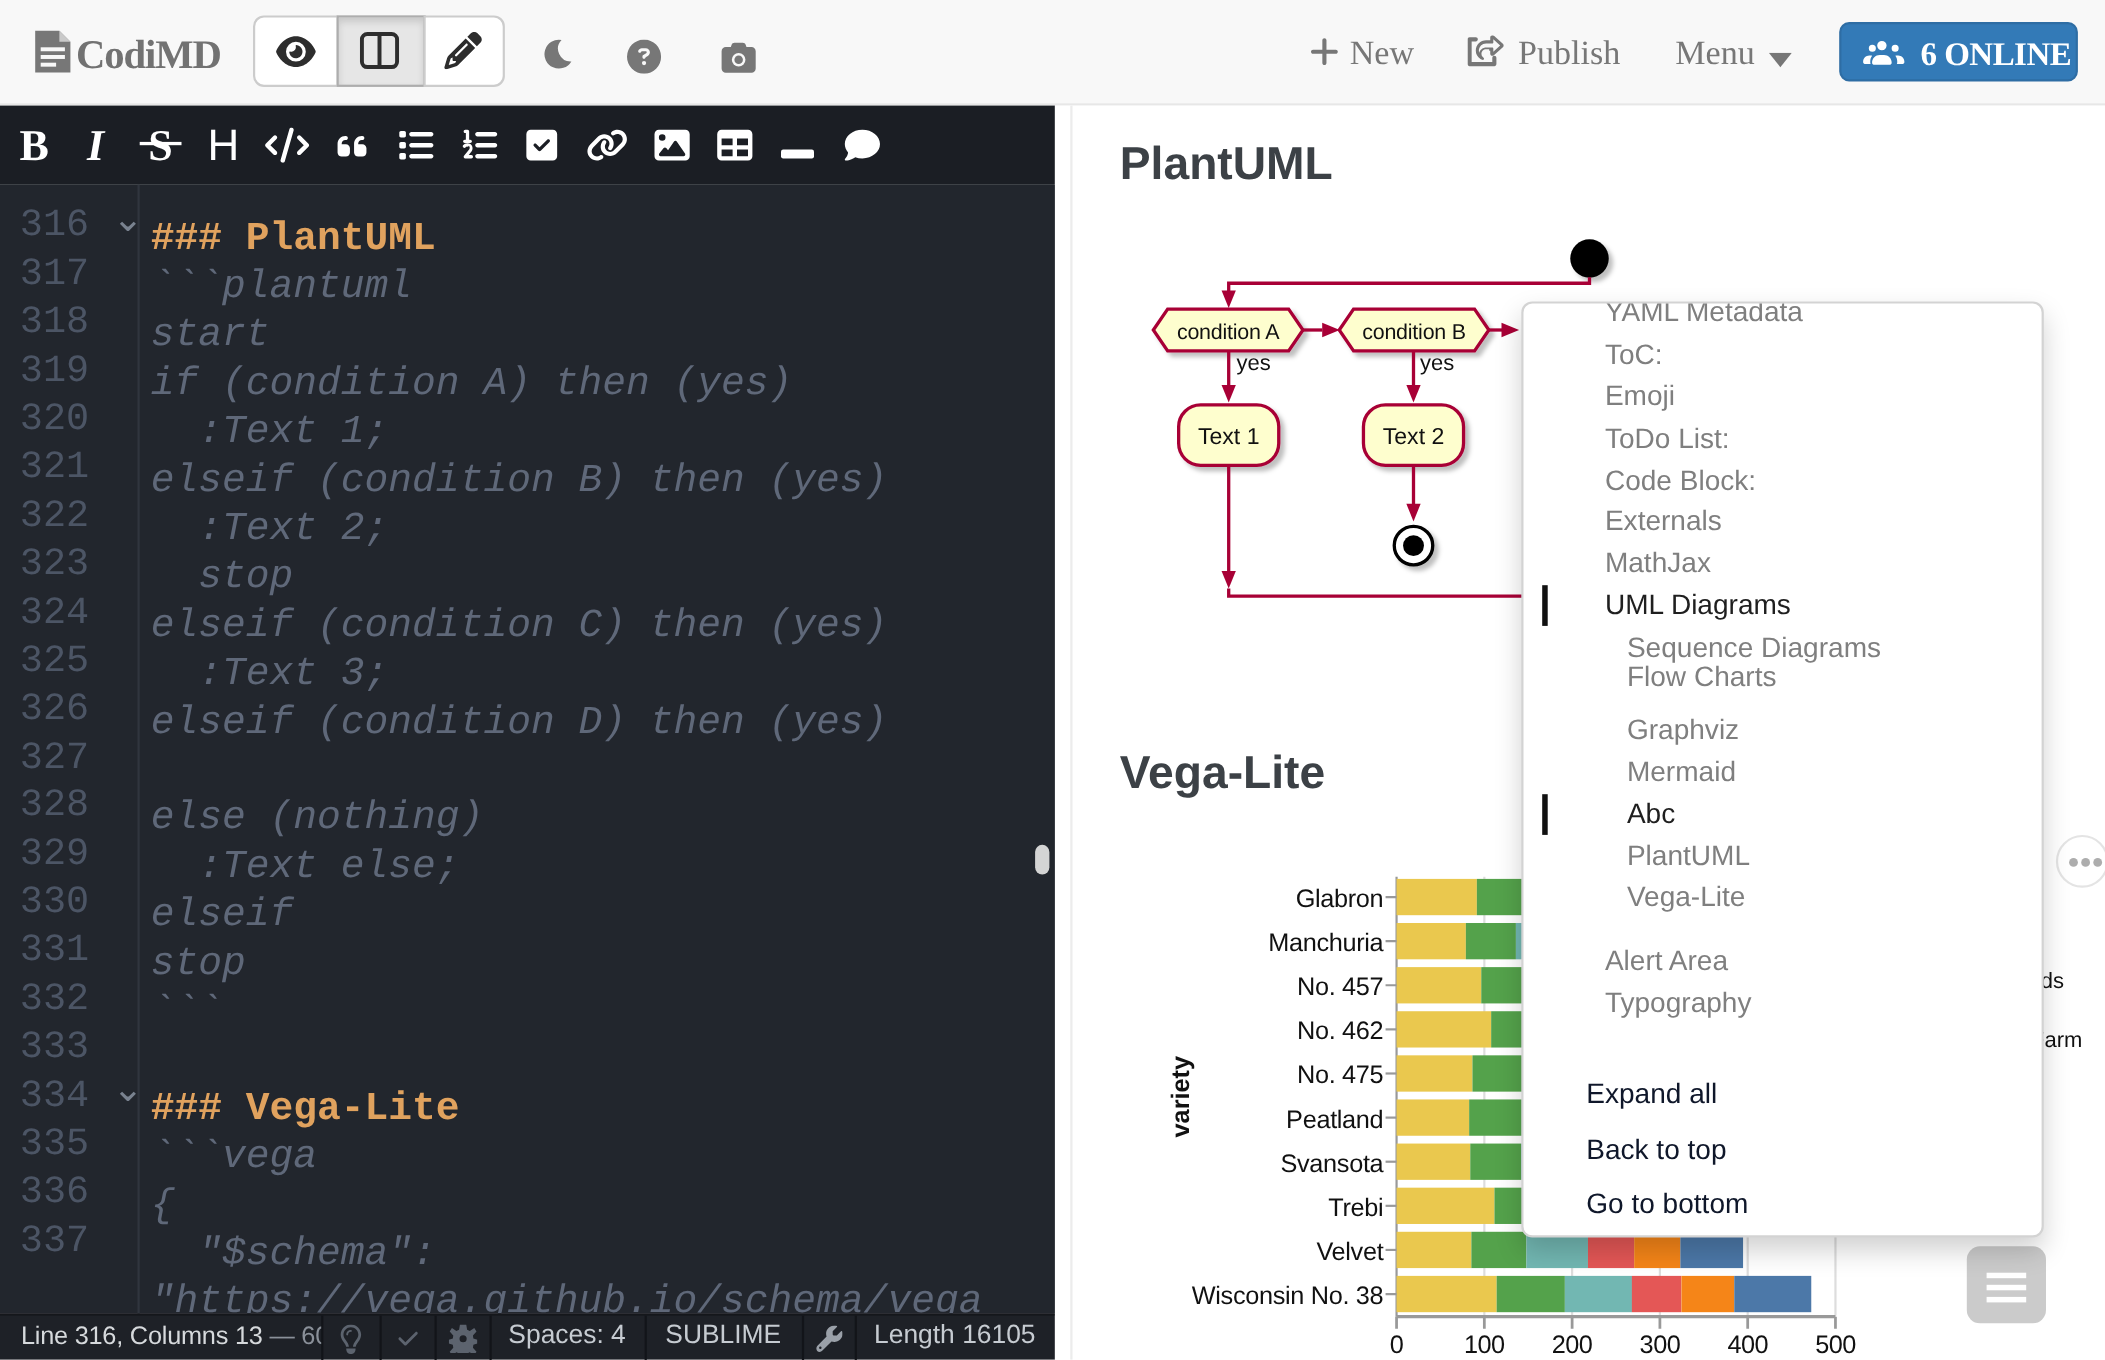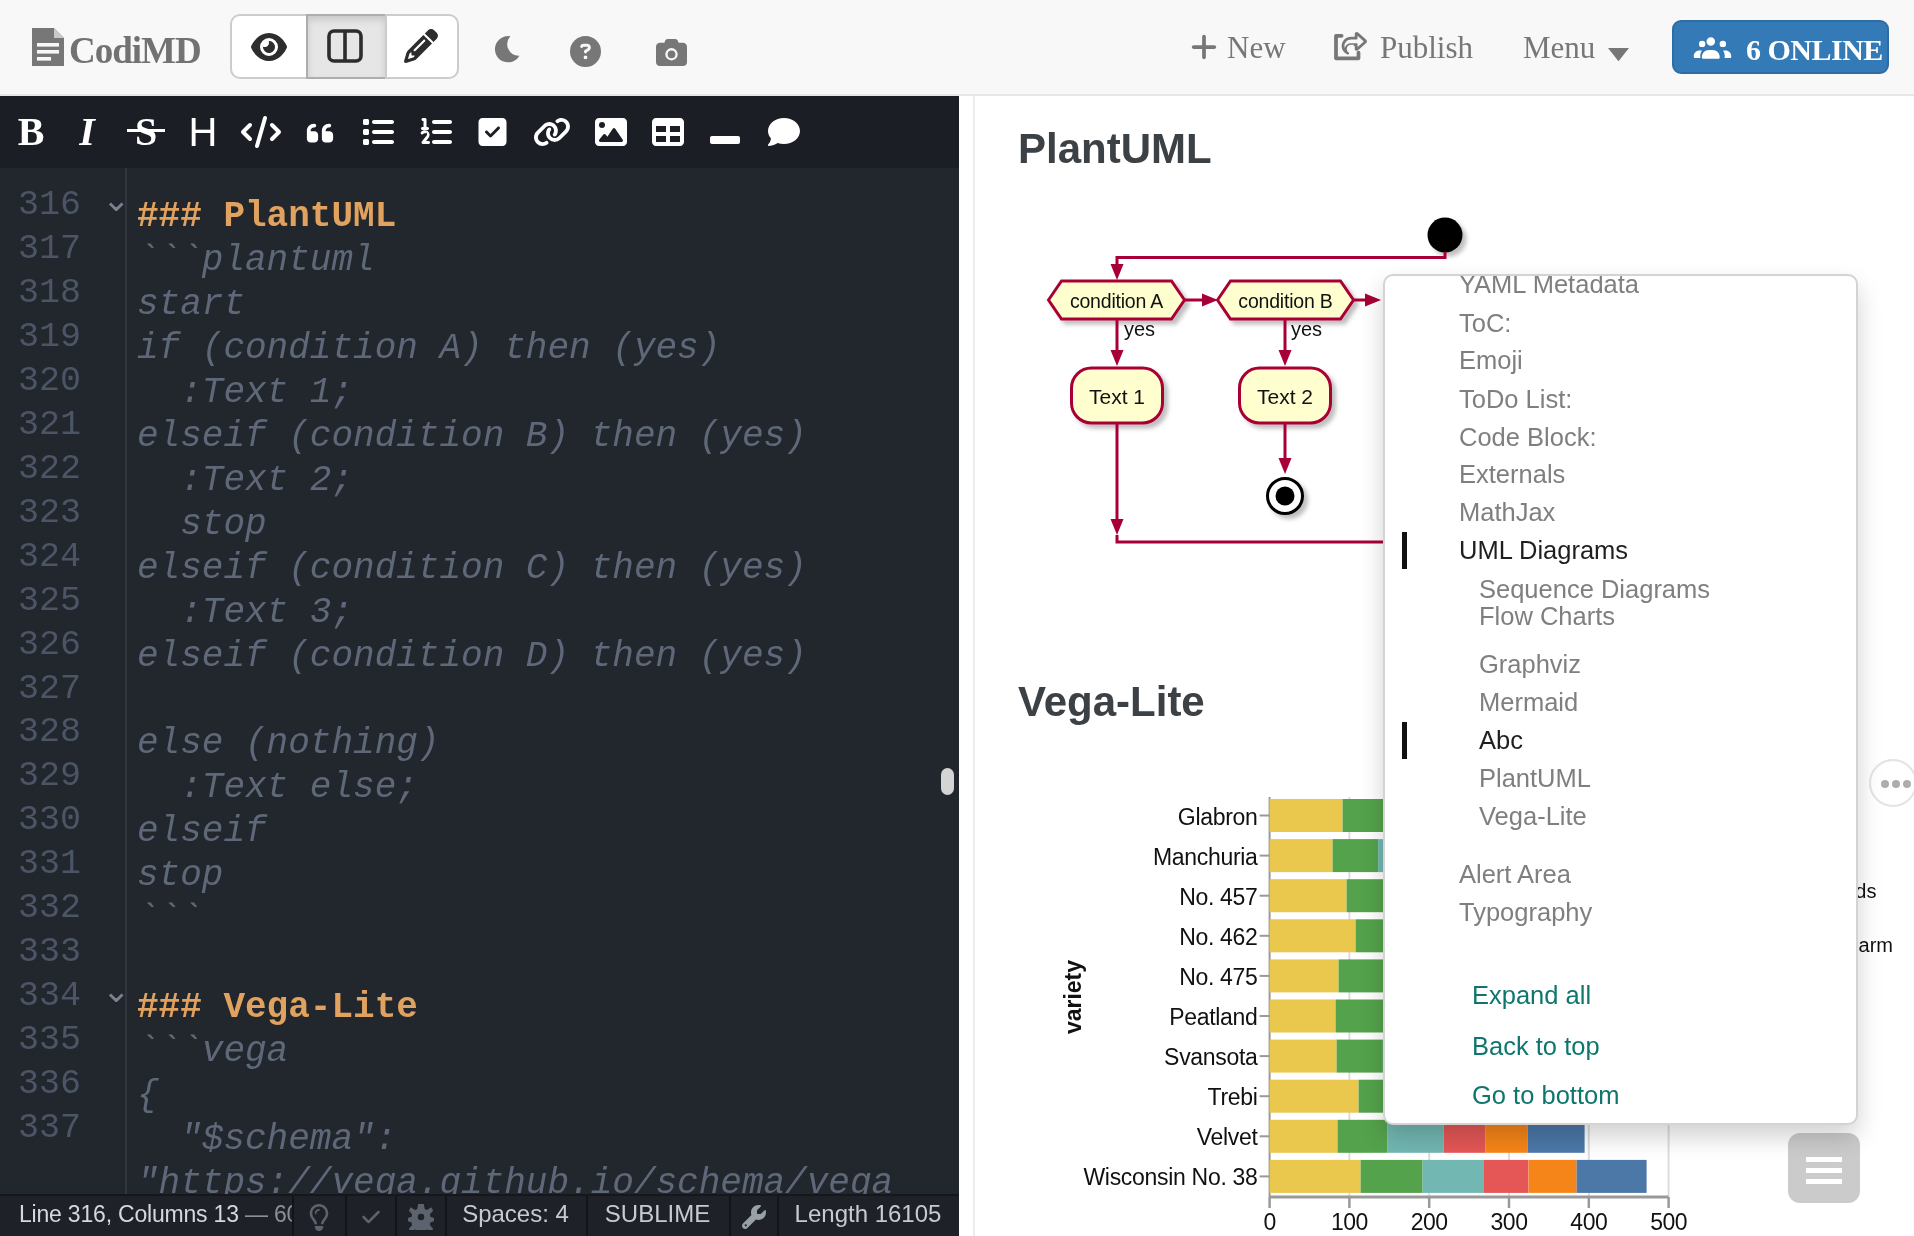--- a/index.html
+++ b/index.html
@@ -35,21 +35,21 @@
   #pborder { position:absolute; left:973px; top:96px; width:2px; height:1140px; background:#ececec; }
   .h3 { position:absolute; font-size:42px; font-weight:bold; color:#3c4146; }
   
   #dropdown { position:absolute; left:1383px; top:274px; width:475px; height:851px;
     background:#fff; border:2px solid #d3d3d3; border-radius:10px;
     box-shadow:0 12px 24px rgba(0,0,0,0.18); overflow:hidden; z-index:50; }
   .dd { position:absolute; left:0; width:475px; height:38px; line-height:38px;
     font-size:25.5px; color:#7f7f7f; white-space:nowrap; }
   .dd1 { padding-left:74px; }
   .dd2 { padding-left:94px; }
-  .ddf { padding-left:87px; color:#0f766e; }
+  .ddf { padding-left:57px; color:#0f172a; }
   .ddactive { color:#1f1f1f; }
   .ddbar { position:absolute; left:17px; width:5px; height:37px; background:#111; }
 </style>
 </head>
 <body>
 <div id="navbar">
   <svg class="abs" style="left:30px;top:26px" width="36" height="42" viewBox="0 0 36 42">
     <path d="M2 2 h22 l10 10 v28 h-32 z" fill="#777"></path>
     <path d="M24 2 l10 10 h-10 z" fill="#c9c9c9"></path>
     <rect x="7" y="17" width="22" height="3.6" fill="#f8f8f8"></rect>

